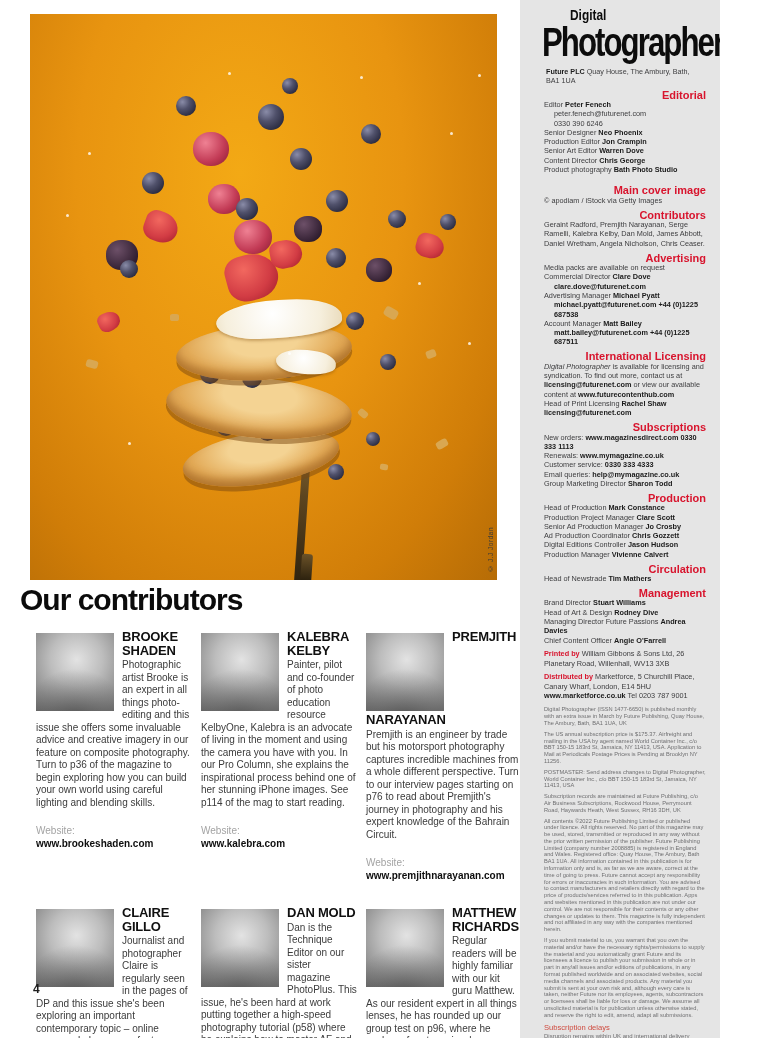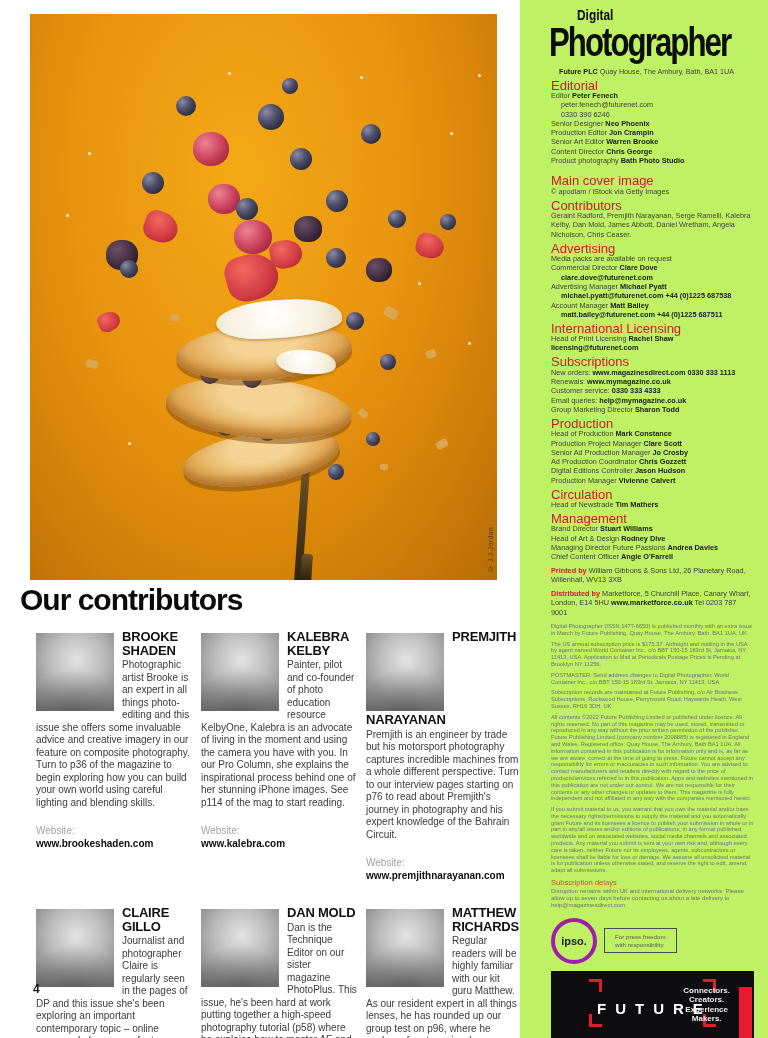--- a/index.html
+++ b/index.html
@@ -40,34 +40,34 @@
   .headshot{float:left;width:78px;height:78px;margin:3px 8px 2px 0;
     background:
       radial-gradient(circle at 50% 115%, rgba(40,40,40,.55) 0%, rgba(40,40,40,0) 55%),
       radial-gradient(circle at 52% 34%, #e3e3e3 0%, #bdbdbd 40%, #8f8f8f 75%, #6f6f6f 100%);}
   .card h4{margin:0;font-size:13px;line-height:13.5px;color:#101010;letter-spacing:-.2px;font-weight:bold;}
   .card .bio{margin:2px 0 0;}
   .site-label{color:#a3a3a3;font-weight:normal;font-size:10px;margin-top:16px;clear:none;}
   .site{font-weight:bold;color:#0e0e0e;font-size:10px;}
   .pagenum{position:absolute;left:33px;top:982px;font-weight:bold;font-size:12px;color:#1d1d1d;}
   
-  .masthead{position:absolute;left:520px;top:0;width:248px;height:1038px;background:#bef264;
-    box-sizing:border-box;padding:9px 14px 6px 31px;overflow:hidden;color:#3d3d3f;}
+  .masthead{position:absolute;left:520px;top:0;width:200px;height:1038px;background:#e5e5e5;
+    box-sizing:border-box;padding:9px 14px 6px 24px;overflow:hidden;color:#3d3d3f;}
   .logo{position:relative;height:50px;margin-bottom:8px;color:#0c0c0c;}
   .logo-main{position:absolute;left:-2px;bottom:0;font-size:40px;font-weight:bold;letter-spacing:-2.5px;
     transform:scaleX(.78);transform-origin:left bottom;line-height:.85;white-space:nowrap;}
   .logo-top{position:absolute;left:26px;top:-2px;font-size:14px;font-weight:bold;
     transform:scaleX(.85);transform-origin:left top;}
-  .addr{font-size:7.2px;line-height:9px;margin:0 8px 1px;}
+  .addr{font-size:7.2px;line-height:9px;margin:0 2px 1px;}
   .b{font-weight:bold;color:#1b1b1b;}
   .rb{font-weight:bold;color:#d8142d;}
   .i{font-style:italic;}
   .sect{margin-top:4.5px;}
   .sect.gapped{margin-top:11px;}
-  .shead{color:#d8142d;font-weight:normal;font-size:13px;line-height:10px;margin:0 0 .5px;}
+  .shead{color:#d8142d;font-weight:bold;font-size:11px;line-height:10px;margin:0 0 .5px;text-align:right;}
   .sline{margin:0;font-size:7.3px;line-height:9.3px;}
   .sline.ind{padding-left:10px;}
   #fineprint{margin-top:6px;}
   .fine{font-size:5.7px;line-height:6.8px;color:#6f6f71;margin:0 0 4px;}
   .sdel-h{color:#cf4b3f;font-size:7.6px;line-height:9px;margin-top:2px;}
   .sdel-t{font-size:6px;line-height:7.2px;color:#6f6f71;margin-top:1px;}
   .ipso-row{display:flex;align-items:center;margin:8px 0 7px;}
   .ipso-circle{width:38px;height:38px;border:4px solid #a21caf;border-radius:50%;flex:0 0 auto;
     display:flex;align-items:center;justify-content:center;font-weight:bold;font-size:11px;color:#222;}
   .ipso-ribbon{margin-left:7px;border:1px solid #4a4a4a;padding:4px 10px;font-size:6.2px;
@@ -199,21 +199,21 @@
   <p class="addr"><span class="b">Future PLC</span><span> Quay House, The Ambury, Bath, BA1 1UA</span></p>
 
   <div id="masthead-sections">
       <div class="sect">
         <div class="shead">Editorial</div>
         <p class="sline"><span>Editor </span><span class="b">Peter Fenech</span></p>
         <p class="sline ind"><span>peter.fenech@futurenet.com</span></p>
         <p class="sline ind"><span>0330 390 6246</span></p>
         <p class="sline"><span>Senior Designer </span><span class="b">Neo Phoenix</span></p>
         <p class="sline"><span>Production Editor </span><span class="b">Jon Crampin</span></p>
-        <p class="sline"><span>Senior Art Editor </span><span class="b">Warren Brooke</span></p>
+        <p class="sline"><span>Senior Art Editor </span><span class="b">Warren Dove</span></p>
         <p class="sline"><span>Content Director </span><span class="b">Chris George</span></p>
         <p class="sline"><span>Product photography </span><span class="b">Bath Photo Studio</span></p>
       </div>
       <div class="sect gapped">
         <div class="shead">Main cover image</div>
         <p class="sline"><span>© apodiam / iStock via Getty Images</span></p>
       </div>
       <div class="sect">
         <div class="shead">Contributors</div>
         <p class="sline"><span>Geraint Radford, Premjith Narayanan, Serge Ramelli, Kalebra Kelby, Dan Mold, James Abbott, Daniel Wretham, Angela Nicholson, Chris Ceaser.</span></p>
@@ -223,20 +223,21 @@
         <p class="sline"><span>Media packs are available on request</span></p>
         <p class="sline"><span>Commercial Director </span><span class="b">Clare Dove</span></p>
         <p class="sline ind"><span class="b">clare.dove@futurenet.com</span></p>
         <p class="sline"><span>Advertising Manager </span><span class="b">Michael Pyatt</span></p>
         <p class="sline ind"><span class="b">michael.pyatt@futurenet.com +44 (0)1225 687538</span></p>
         <p class="sline"><span>Account Manager </span><span class="b">Matt Bailey</span></p>
         <p class="sline ind"><span class="b">matt.bailey@futurenet.com +44 (0)1225 687511</span></p>
       </div>
       <div class="sect">
         <div class="shead">International Licensing</div>
+        <p class="sline"><span class="i">Digital Photographer</span><span> is available for licensing and syndication. To find out more, contact us at </span><span class="b">licensing@futurenet.com</span><span> or view our available content at </span><span class="b">www.futurecontenthub.com</span></p>
         <p class="sline"><span>Head of Print Licensing </span><span class="b">Rachel Shaw licensing@futurenet.com</span></p>
       </div>
       <div class="sect">
         <div class="shead">Subscriptions</div>
         <p class="sline"><span>New orders: </span><span class="b">www.magazinesdirect.com 0330 333 1113</span></p>
         <p class="sline"><span>Renewals: </span><span class="b">www.mymagazine.co.uk</span></p>
         <p class="sline"><span>Customer service: </span><span class="b">0330 333 4333</span></p>
         <p class="sline"><span>Email queries: </span><span class="b">help@mymagazine.co.uk</span></p>
         <p class="sline"><span>Group Marketing Director </span><span class="b">Sharon Todd</span></p>
       </div>

